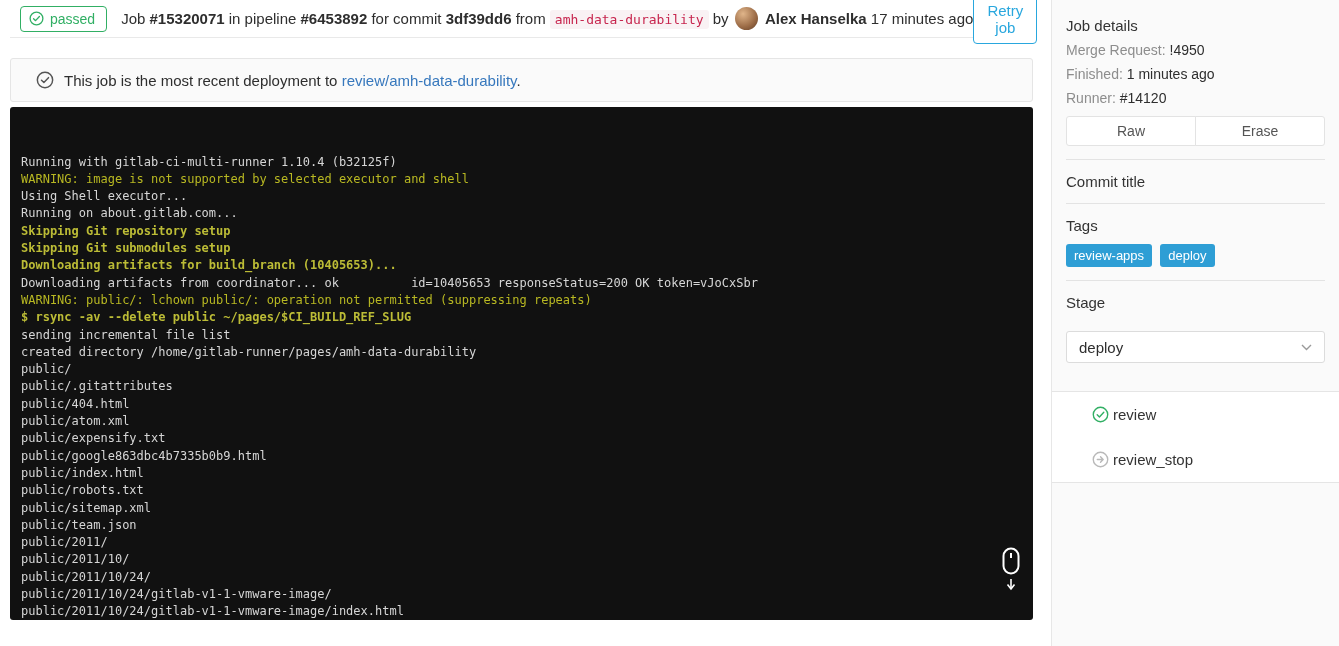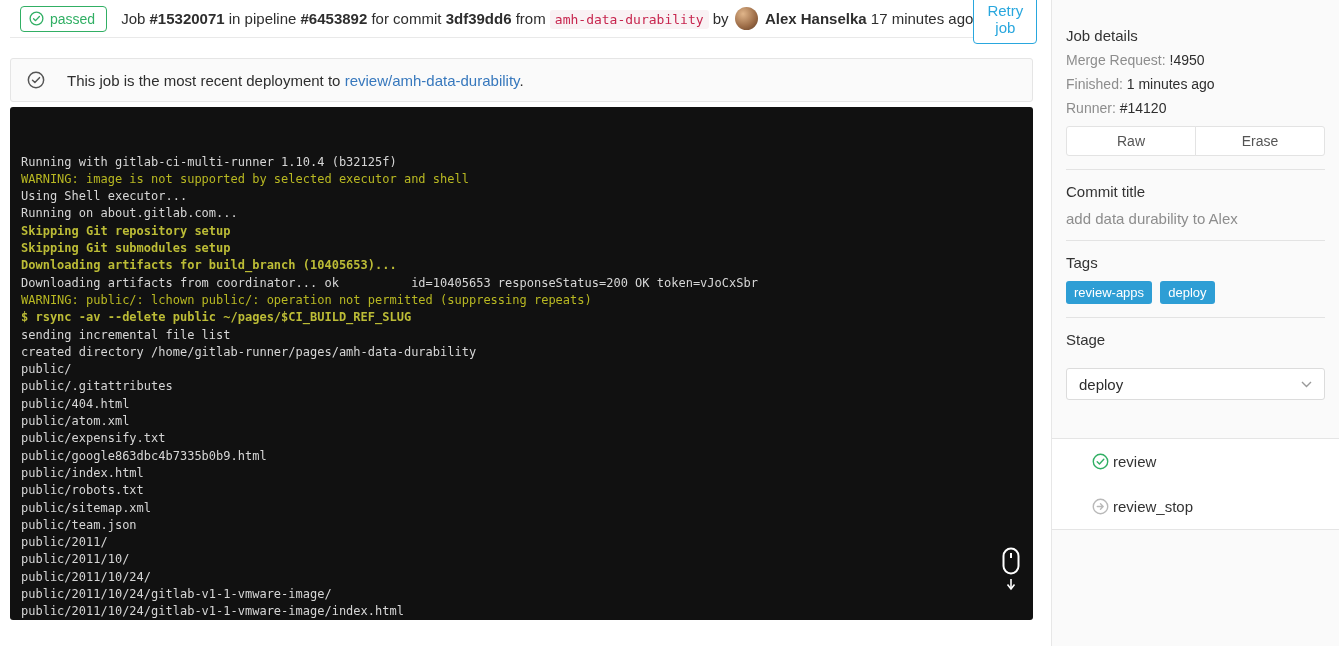--- a/index.html
+++ b/index.html
@@ -41,43 +41,43 @@
   }
   .retry-btn {
     margin-left:auto; margin-right:4px;
     border:1px solid var(--blue); color:var(--blue); background:#fff;
     font-family:inherit; font-size:15px; padding:7px 13px; border-radius:4px; cursor:pointer;
   }
 
   
   .notice {
     margin-top:20px; border:1px solid #e5e5e5; background:#fafafa;
-    border-radius:3px; padding:12px 16px;
-    display:flex; align-items:center; gap:22px; font-size:15px; color:#2e2e2e;
+    border-radius:3px; padding:12px 25px;
+    display:flex; align-items:center; gap:10px; font-size:15px; color:#2e2e2e;
   }
   .notice svg { flex:0 0 auto; }
   .notice a { color:var(--link); text-decoration:none; cursor:pointer; }
 
   
   .trace {
     position:relative; margin-top:5px;
     background:#111; border-radius:3px;
     height:513px; overflow:hidden;
     padding:12px 11px;
     font-family:"DejaVu Sans Mono", monospace;
     font-size:12px; line-height:17.3px;
     color:#d6d6d6; white-space:pre;
   }
   .log-line.plain { color:#d6d6d6; }
   .log-line.warn  { color:var(--warn); }
   .log-line.cmd   { color:var(--cmd); font-weight:bold; }
   .scroll-hint { position:absolute; right:11px; bottom:6px; cursor:pointer; }
 
   
-  .aside-pad { padding:14px 14px; }
+  .aside-pad { padding:4px 14px; }
   .side-h {
     font-size:15px; font-weight:400; color:#333; margin:0;
   }
   .h-jobdetails { padding-top:13px; }
   .detail-row { font-size:14px; margin-top:8px; white-space:nowrap; }
   .detail-row .lbl { color:#8d8d8d; }
   .detail-row .val { color:#2e2e2e; }
   .btn-row { display:flex; margin-top:10px; }
   .side-btn {
     flex:1; background:#fff; border:1px solid #e3e3e3;
@@ -185,21 +185,20 @@
         </div>
       </div>
 
       <div class="btn-row">
         <button class="side-btn">Raw</button>
         <button class="side-btn">Erase</button>
       </div>
 
       <hr class="hr">
       <h3 class="side-h section-h">Commit title</h3>
-      <div class="commit-msg">add data durability to Alex</div>
 
       <hr class="hr">
       <h3 class="side-h section-h">Tags</h3>
       <div class="tags-row">
         <span class="tag-badge">review-apps</span>
         <span class="tag-badge">deploy</span>
       </div>
 
       <hr class="hr">
       <h3 class="side-h section-h">Stage</h3>

